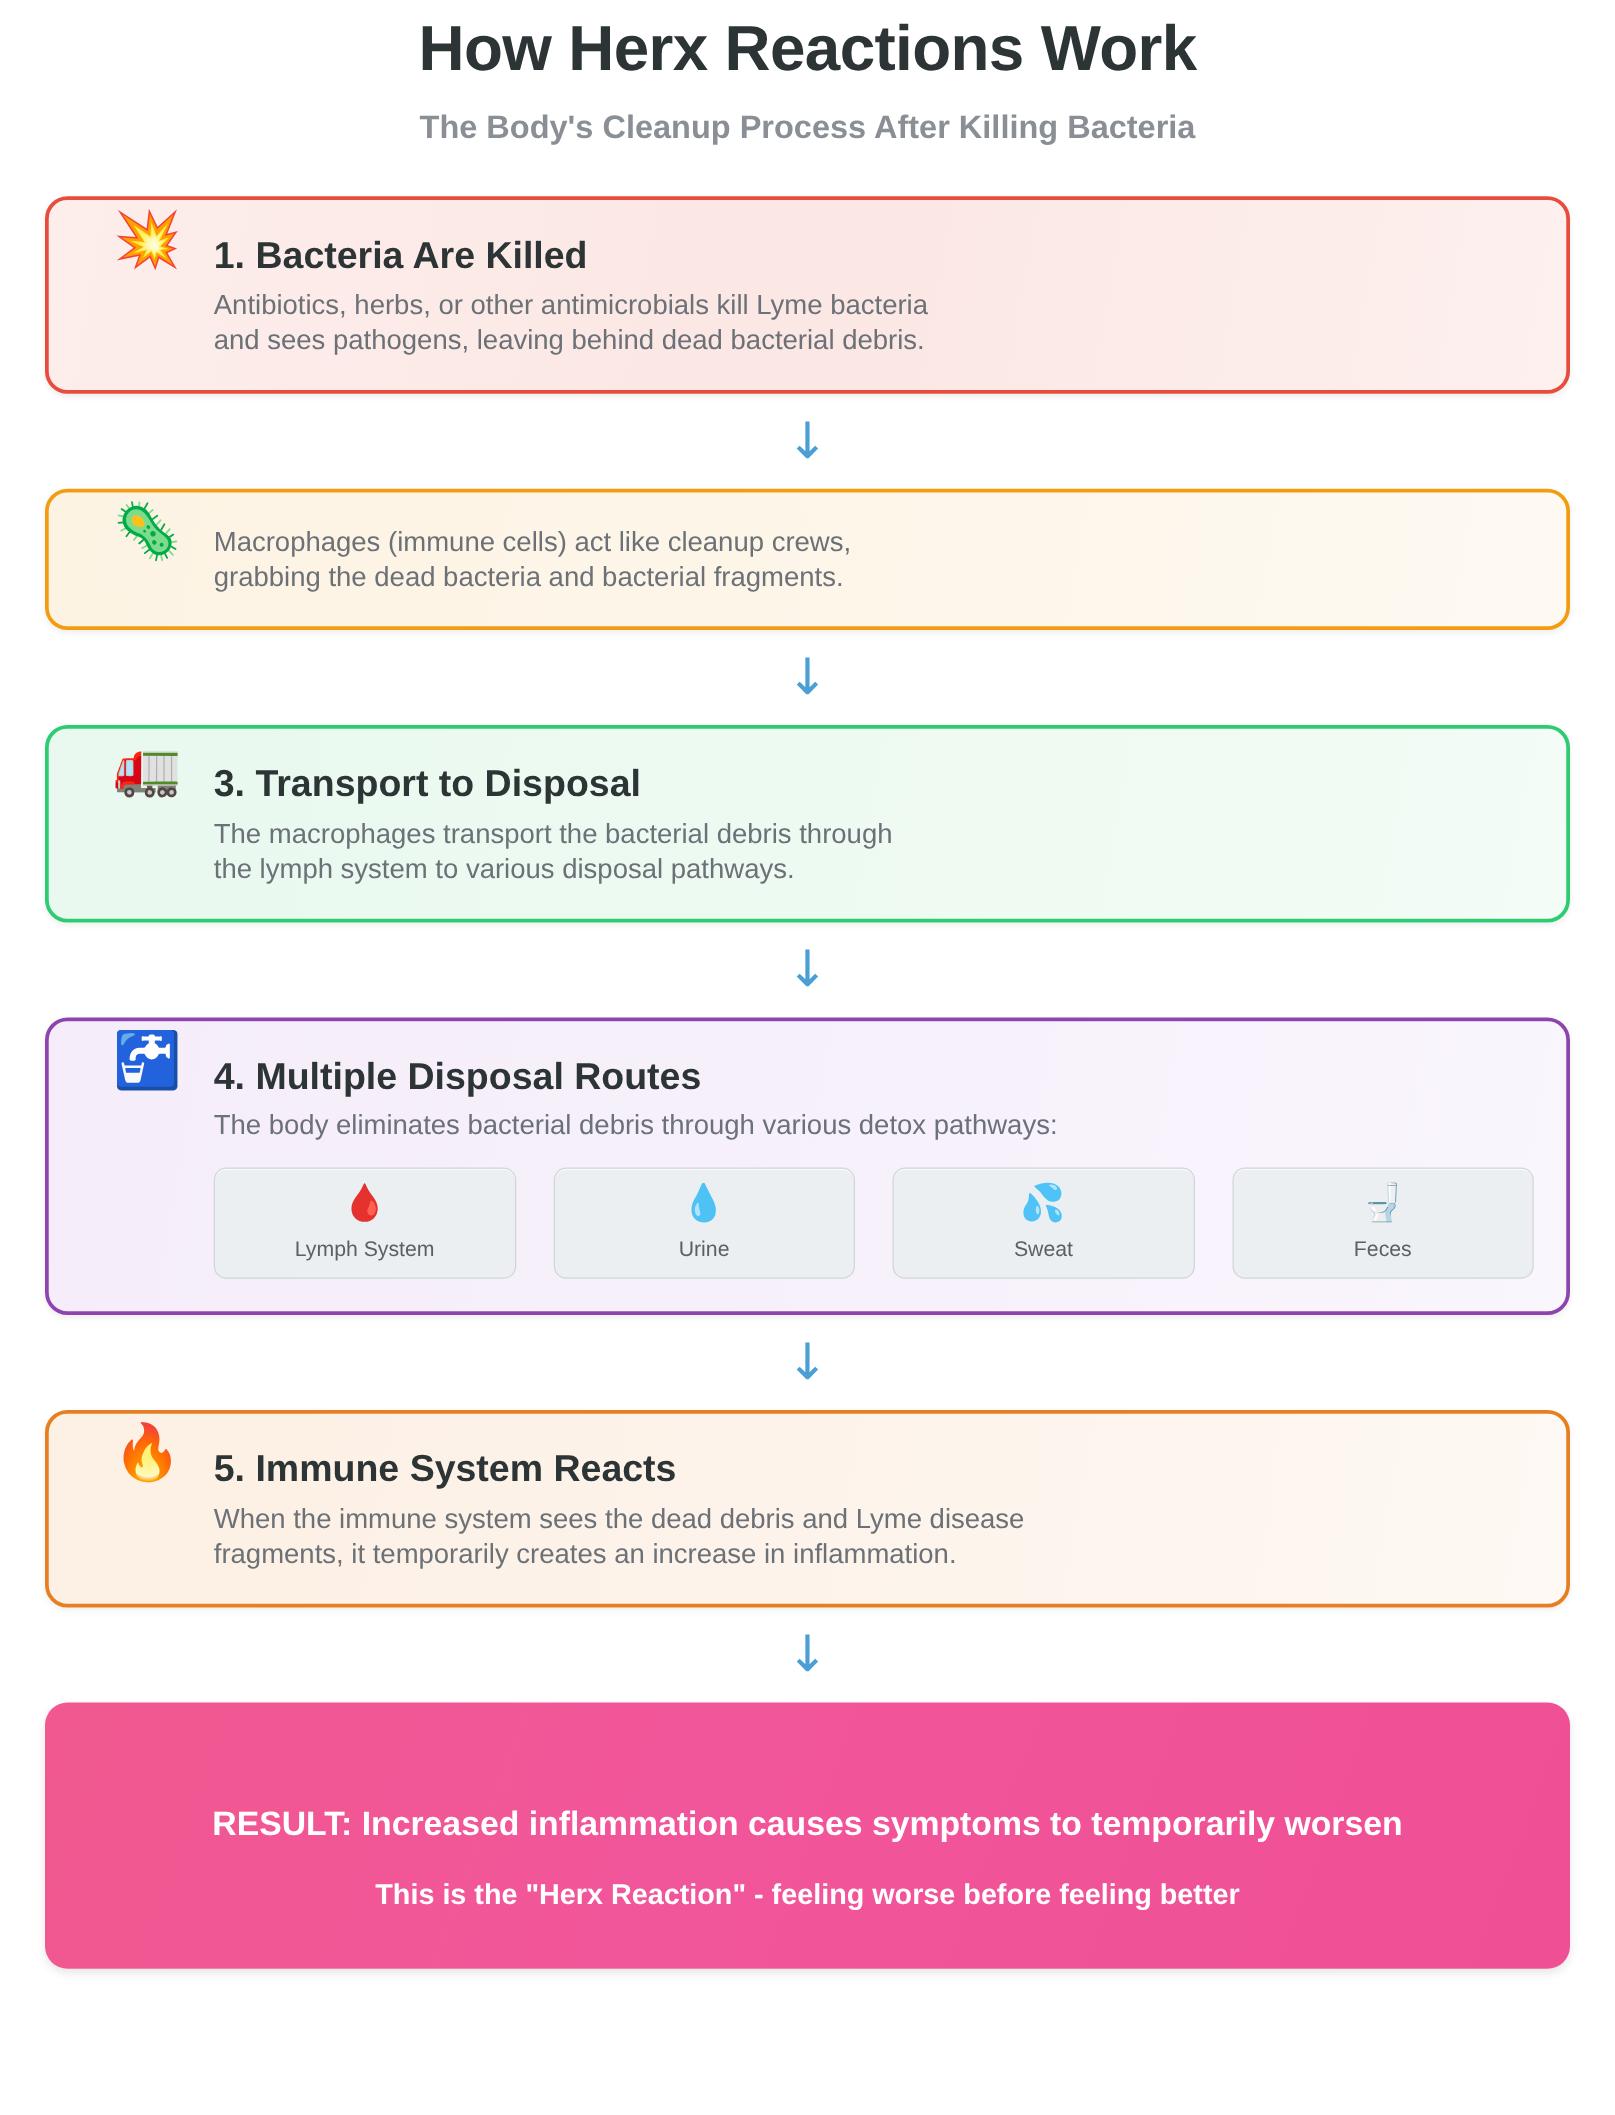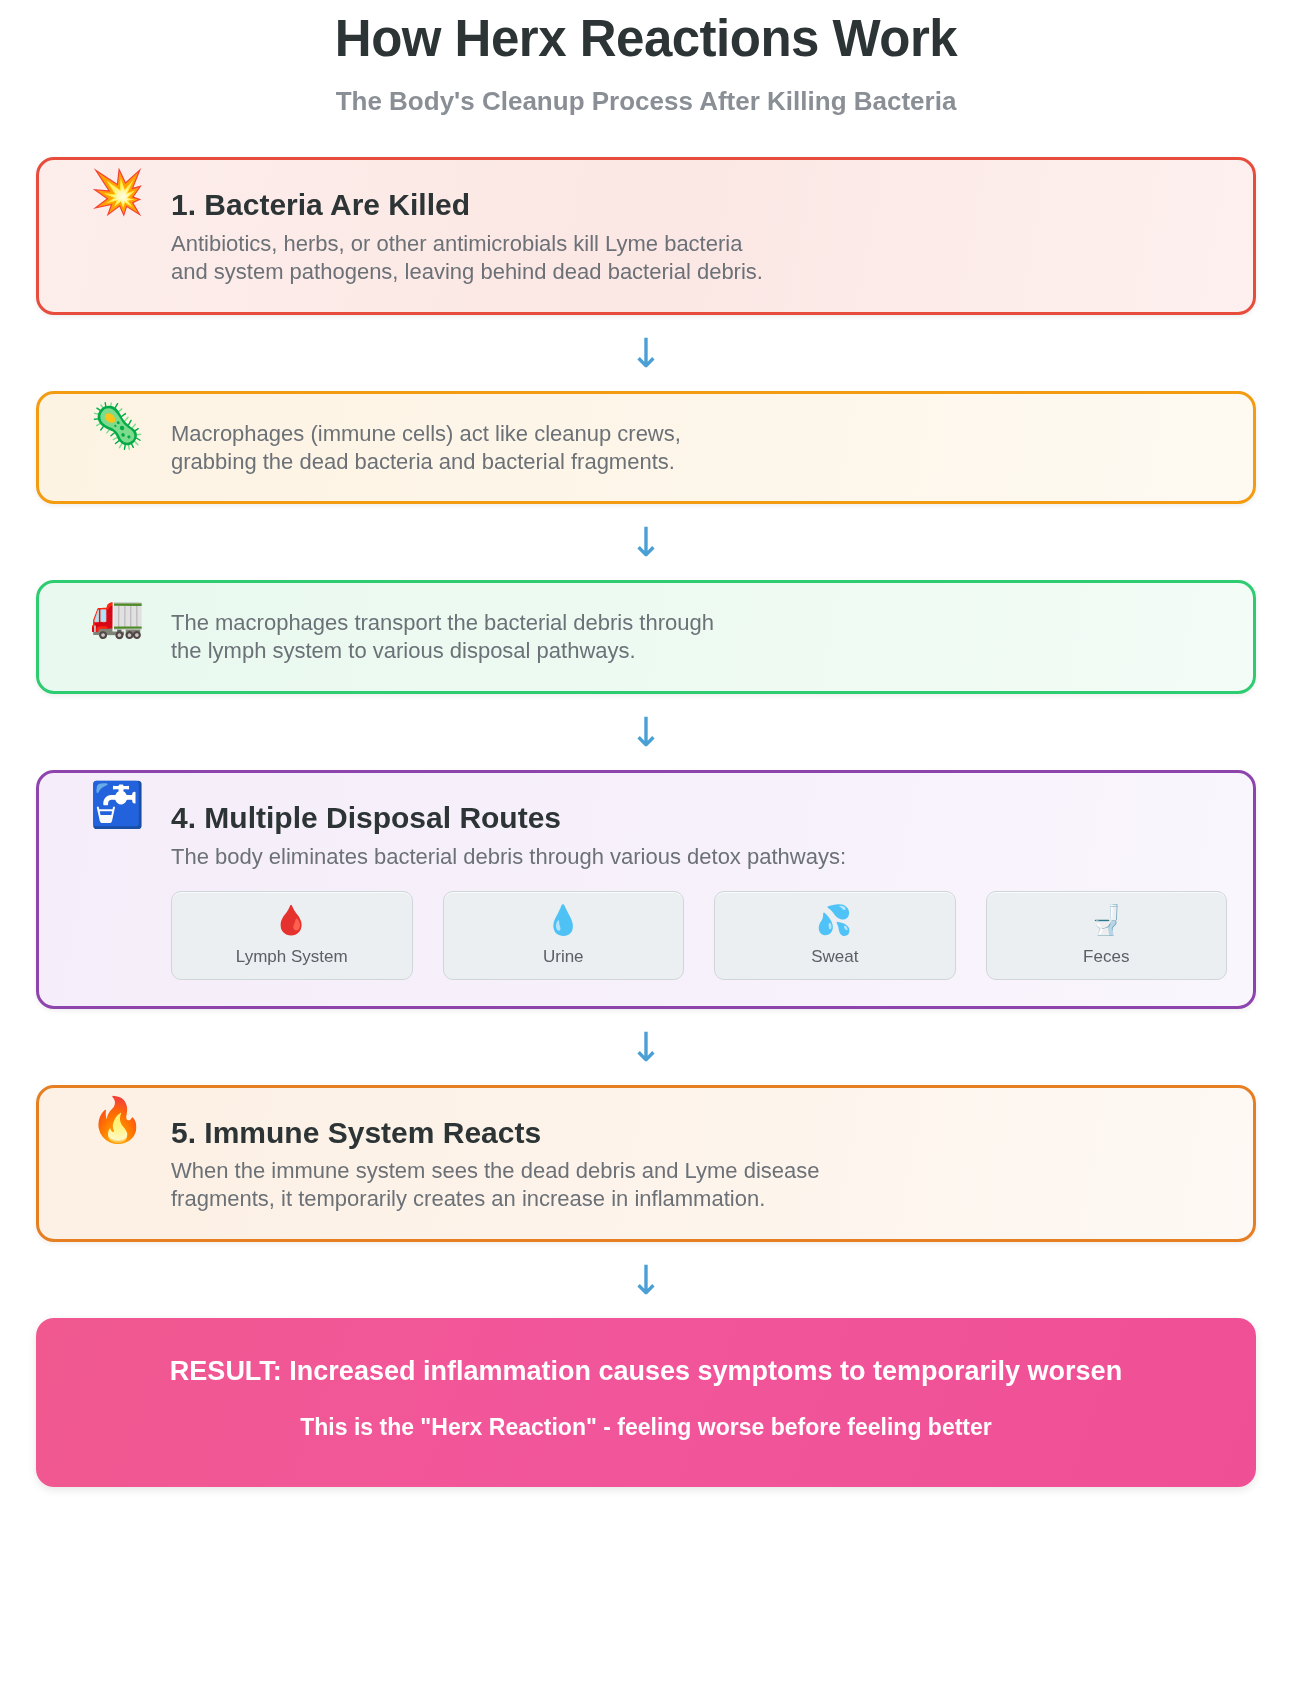--- a/index.html
+++ b/index.html
@@ -155,20 +155,21 @@
     background: linear-gradient(110deg, #f0588f 0%, #f2569a 40%, #ef4f95 100%);
     padding: 36px 30px 44px 30px;
     text-align: center;
     box-shadow: 0 3px 8px rgba(0,0,0,0.10);
   }
   .result-main {
     color: #ffffff;
     font-size: 27px;
     font-weight: 700;
     line-height: 1.3;
+    margin-top: 44px;
   }
   .result-sub {
     color: #ffffff;
     font-size: 23px;
     font-weight: 700;
     margin-top: 24px;
     line-height: 1.3;
   }
 </style>
 </head>
@@ -181,21 +182,21 @@
     <div class="page-subtitle">The Body's Cleanup Process After Killing Bacteria</div>
   </div>
 
   <div class="flow">
 
     <div class="step-card card-red">
       <span class="step-emoji">💥</span>
       <div class="step-body">
         <div class="step-title">1. Bacteria Are Killed</div>
         <div class="step-desc">Antibiotics, herbs, or other antimicrobials kill Lyme bacteria
-and system pathogens, leaving behind dead bacterial debris.</div>
+and sees pathogens, leaving behind dead bacterial debris.</div>
       </div>
     </div>
 
     <div class="connector">
       <span class="arrow-glyph">↓</span>
     </div>
 
     <div class="step-card card-orange">
       <span class="step-emoji">🦠</span>
       <div class="step-body">
@@ -204,20 +205,21 @@
       </div>
     </div>
 
     <div class="connector">
       <span class="arrow-glyph">↓</span>
     </div>
 
     <div class="step-card card-green">
       <span class="step-emoji">🚛</span>
       <div class="step-body">
+        <div class="step-title">3. Transport to Disposal</div>
         <div class="step-desc">The macrophages transport the bacterial debris through
 the lymph system to various disposal pathways.</div>
       </div>
     </div>
 
     <div class="connector">
       <span class="arrow-glyph">↓</span>
     </div>
 
     <div class="step-card card-purple">

